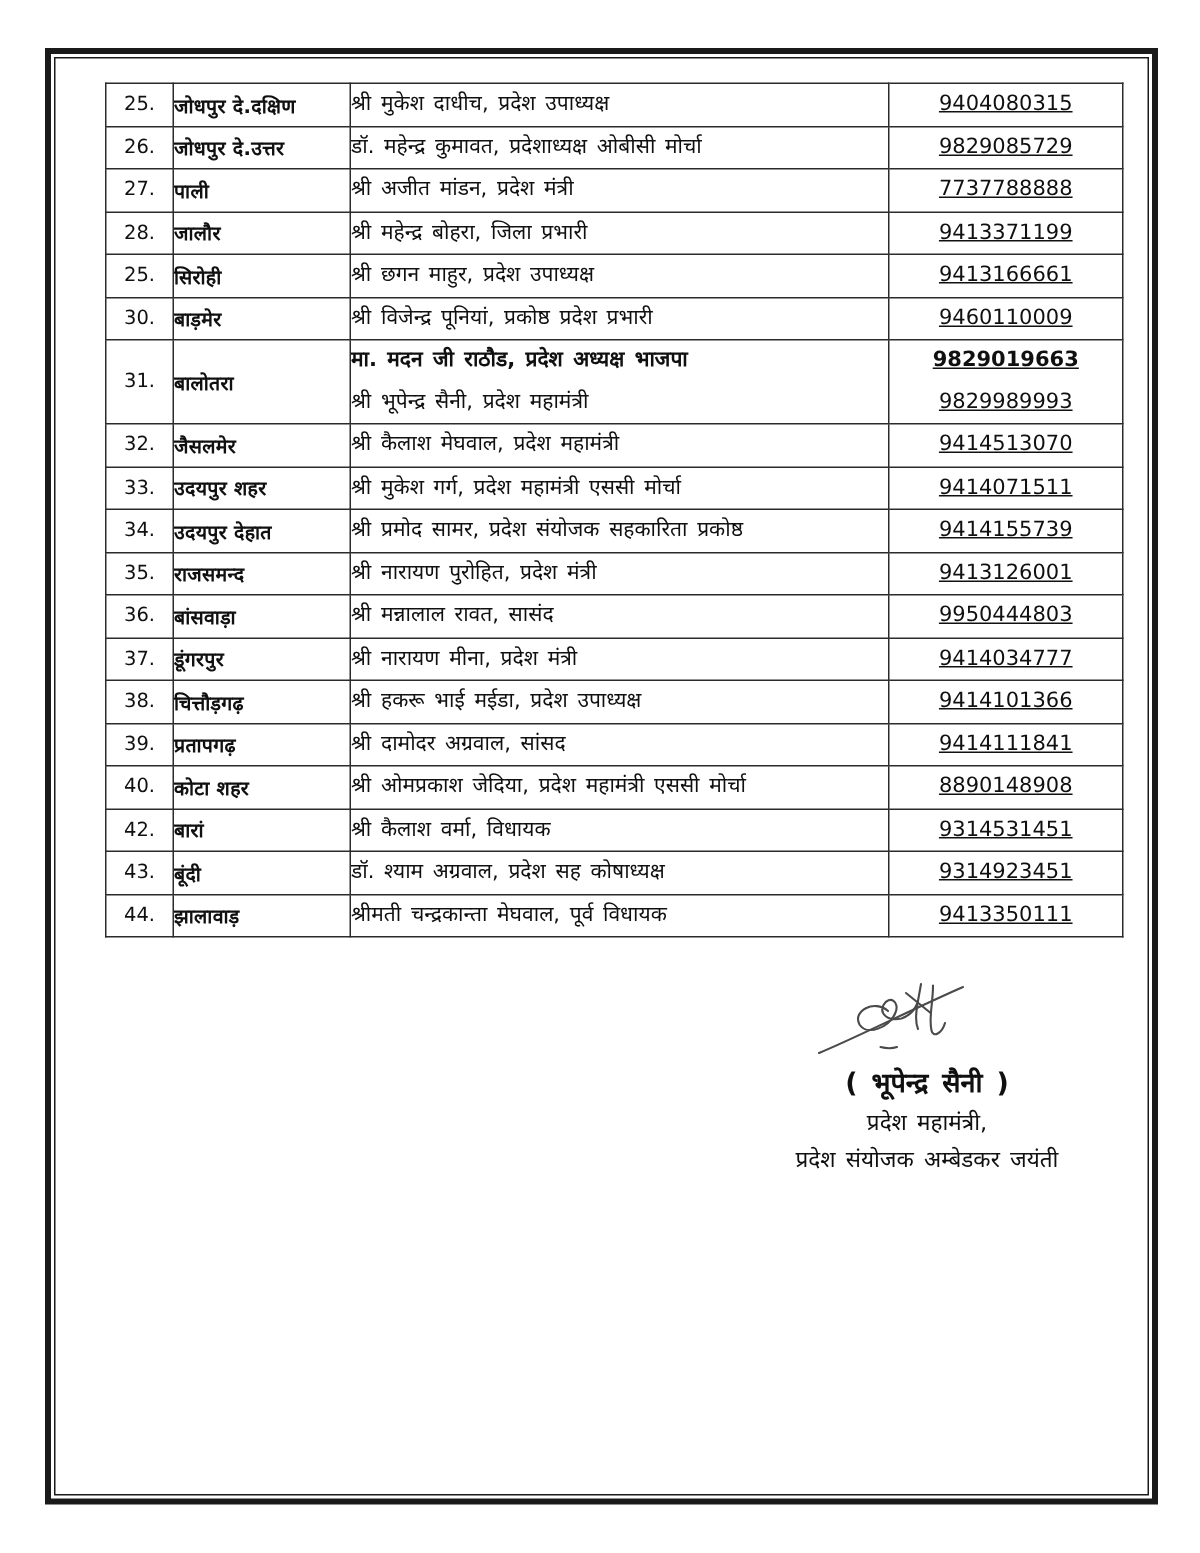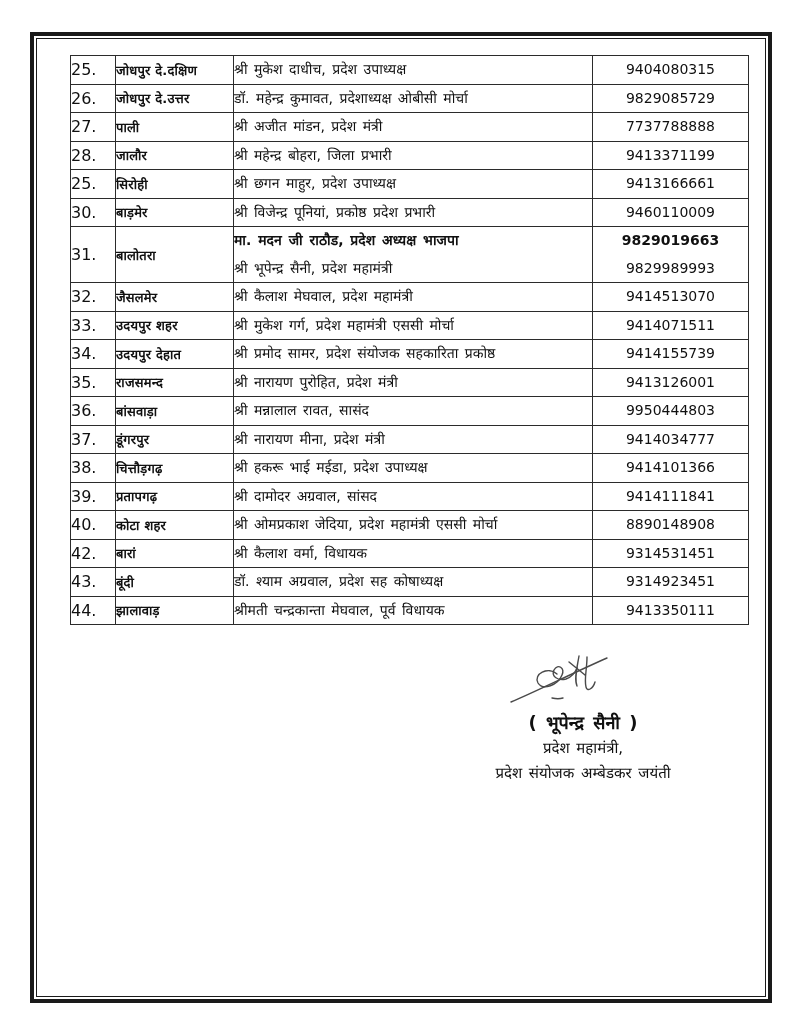--- a/index.html
+++ b/index.html
@@ -23,28 +23,28 @@
   table.contact-table{
     position:absolute;left:70px;top:55px;width:678px;
     border-collapse:collapse;table-layout:fixed;
   }
   table.contact-table td{
     border:1px solid var(--line-color);
     padding:0;vertical-align:middle;overflow:hidden;white-space:nowrap;
   }
   tr.row{height:27.5px;}
   tr.row.tall{height:55px;}
-  td.sn-cell{text-align:left;font-size:16px;margin-top:24px;}
+  td.sn-cell{text-align:center;font-size:13px;margin-top:24px;}
   td.district-cell{font-weight:bold;font-size:13px;padding-left:5px;letter-spacing:.2px;}
   td.name-cell{font-size:14px;padding-left:8px;word-spacing:2px;}
-  td.phone-cell{text-align:center;font-size:14px;}
+  td.phone-cell{text-align:center;font-size:14px;text-decoration:underline;}
   .cell-line{line-height:27.5px;height:27.5px;overflow:hidden;}
   .cell-line.bold{font-weight:bold;}
   .signature-block{
-    position:absolute;left:413px;top:646px;width:340px;text-align:center;
+    position:absolute;left:448px;top:646px;width:340px;text-align:center;
   }
   .signature-scribble{
     display:block;margin:0 auto 2px auto;transform:translateX(-18px);
   }
   .signature-name{font-size:18px;font-weight:bold;line-height:26px;word-spacing:3px;}
   .signature-title{font-size:15px;line-height:25px;word-spacing:2px;}
 </style>
 </head>
 <body>
 

